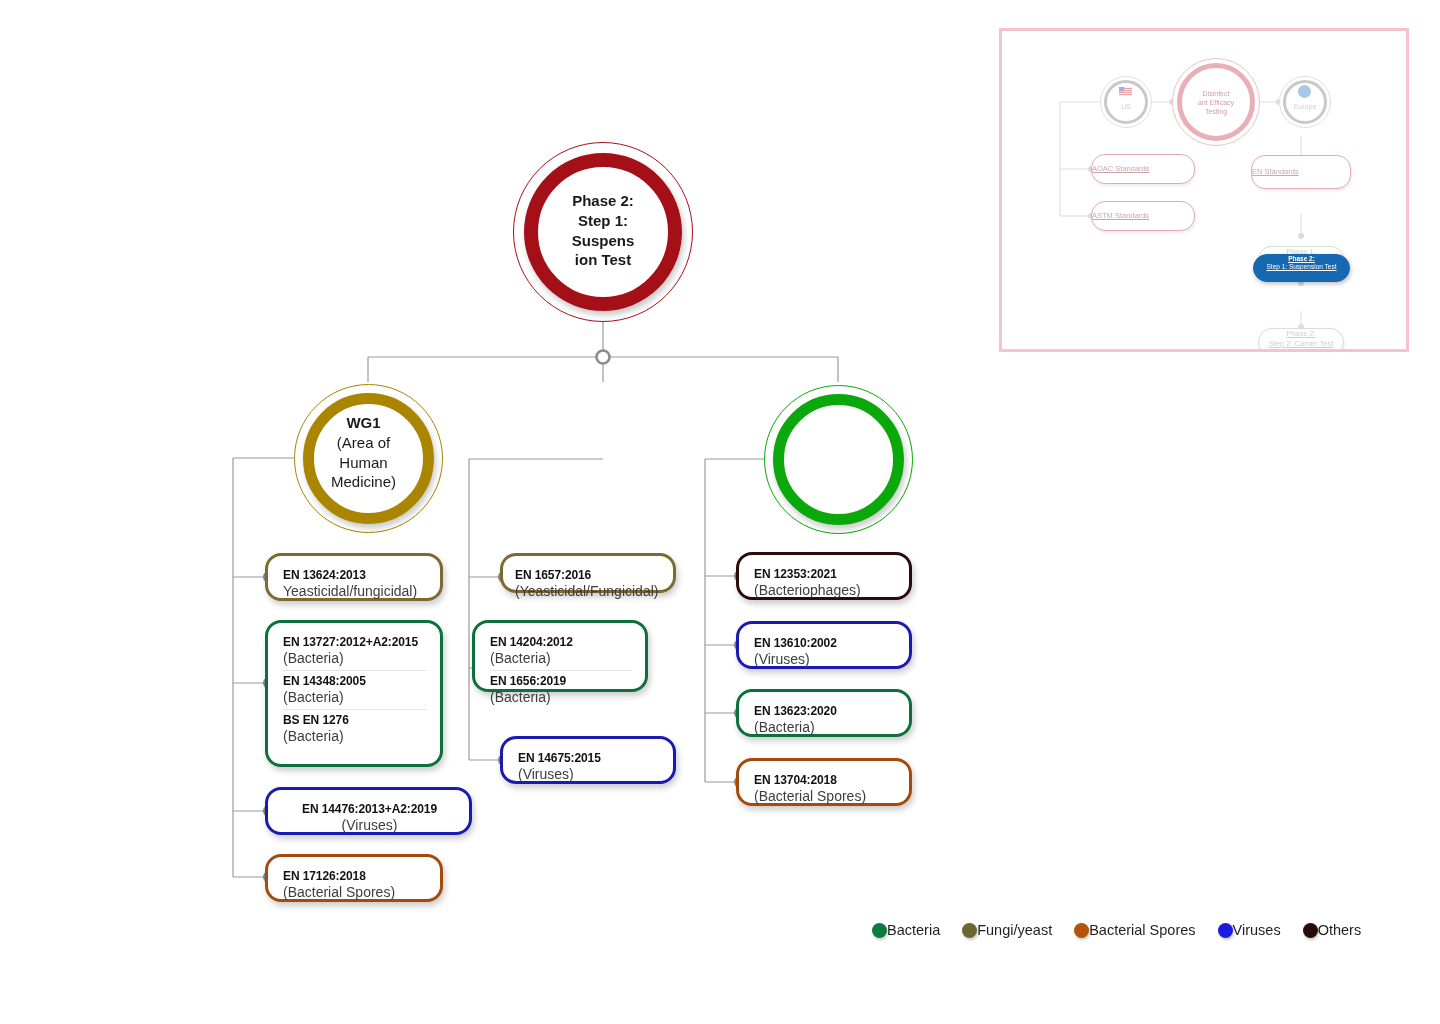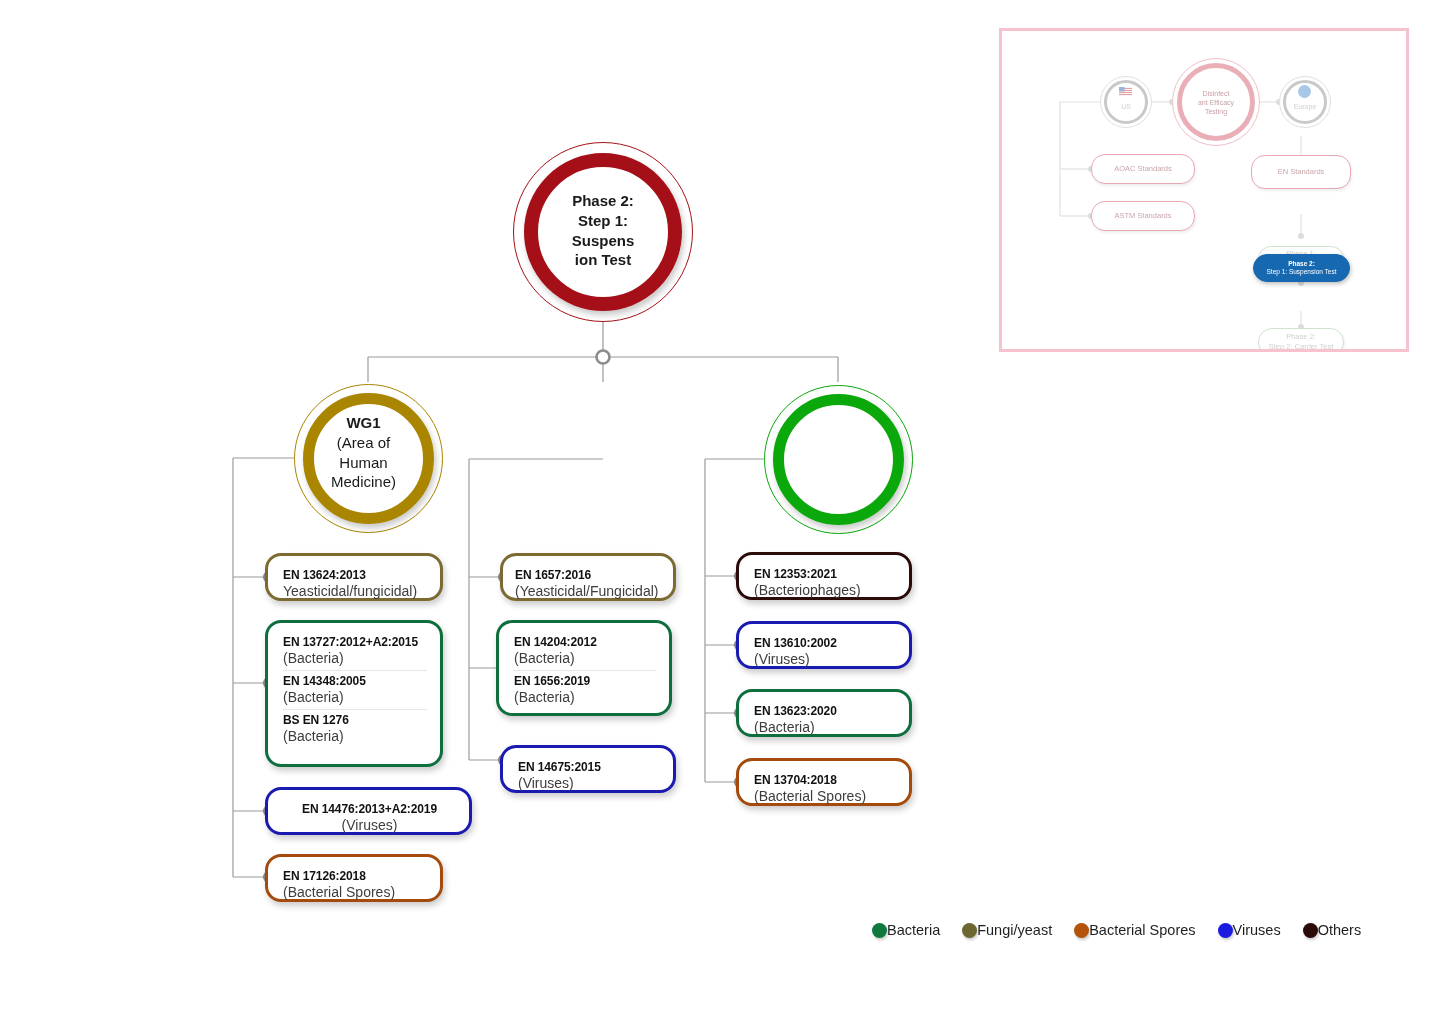--- a/index.html
+++ b/index.html
@@ -164,25 +164,25 @@
     z-index: 3;
   }
   .mm-clabel.grey { color: #cfcfcf; }
   .mm-pill {
     position: absolute;
     box-sizing: border-box;
     border-radius: 14px;
     background: #ffffff;
     display: flex;
     align-items: center;
-    justify-content: center;
     text-align: center;
     font-size: 7.5px;
     line-height: 1.3;
     box-shadow: 1px 2px 3px rgba(0,0,0,0.07);
+    text-decoration: underline;
   }
   .mm-pill.pink {
     border: 1.5px solid #e8a7b2;
     color: #c9a6ab;
   }
   .mm-pill.green {
     border: 1.5px solid #cfe3cf;
     color: #cfcfcf;
     margin-top: 32px;
   }
@@ -318,39 +318,39 @@
     </div>
   </div>
 
   <div class="std-box" style="left:265px; top:854px; width:178px; height:48px; border-color:#a44a0a;">
     <div class="std-entry">
       <div class="std-code">EN 17126:2018</div>
       <div class="std-organism">(Bacterial Spores)</div>
     </div>
   </div>
 
-  <div class="std-box" style="left:500px; top:553px; width:176px; height:48px; border-color:#7c6a30;padding-left:12px;">
+  <div class="std-box" style="left:500px; top:553px; width:176px; height:40px; border-color:#7c6a30;padding-left:12px;">
     <div class="std-entry">
       <div class="std-code">EN 1657:2016</div>
       <div class="std-organism">(Yeasticidal/Fungicidal)</div>
     </div>
   </div>
 
-  <div class="std-box" style="left:496px; top:620px; width:176px; height:96px; border-color:#0f6e3d;">
+  <div class="std-box" style="left:472px; top:620px; width:176px; height:72px; border-color:#0f6e3d;">
     <div class="std-entry">
       <div class="std-code">EN 14204:2012</div>
       <div class="std-organism">(Bacteria)</div>
     </div>
     <div class="std-entry">
       <div class="std-code">EN 1656:2019</div>
       <div class="std-organism">(Bacteria)</div>
     </div>
   </div>
 
-  <div class="std-box" style="left:500px; top:736px; width:176px; height:48px; border-color:#1a1ab0;margin-top:9px;">
+  <div class="std-box" style="left:500px; top:736px; width:176px; height:48px; border-color:#1a1ab0;">
     <div class="std-entry">
       <div class="std-code">EN 14675:2015</div>
       <div class="std-organism">(Viruses)</div>
     </div>
   </div>
 
   <div class="std-box" style="left:736px; top:552px; width:176px; height:48px; border-color:#2b0a0a;">
     <div class="std-entry">
       <div class="std-code">EN 12353:2021</div>
       <div class="std-organism">(Bacteriophages)</div>

